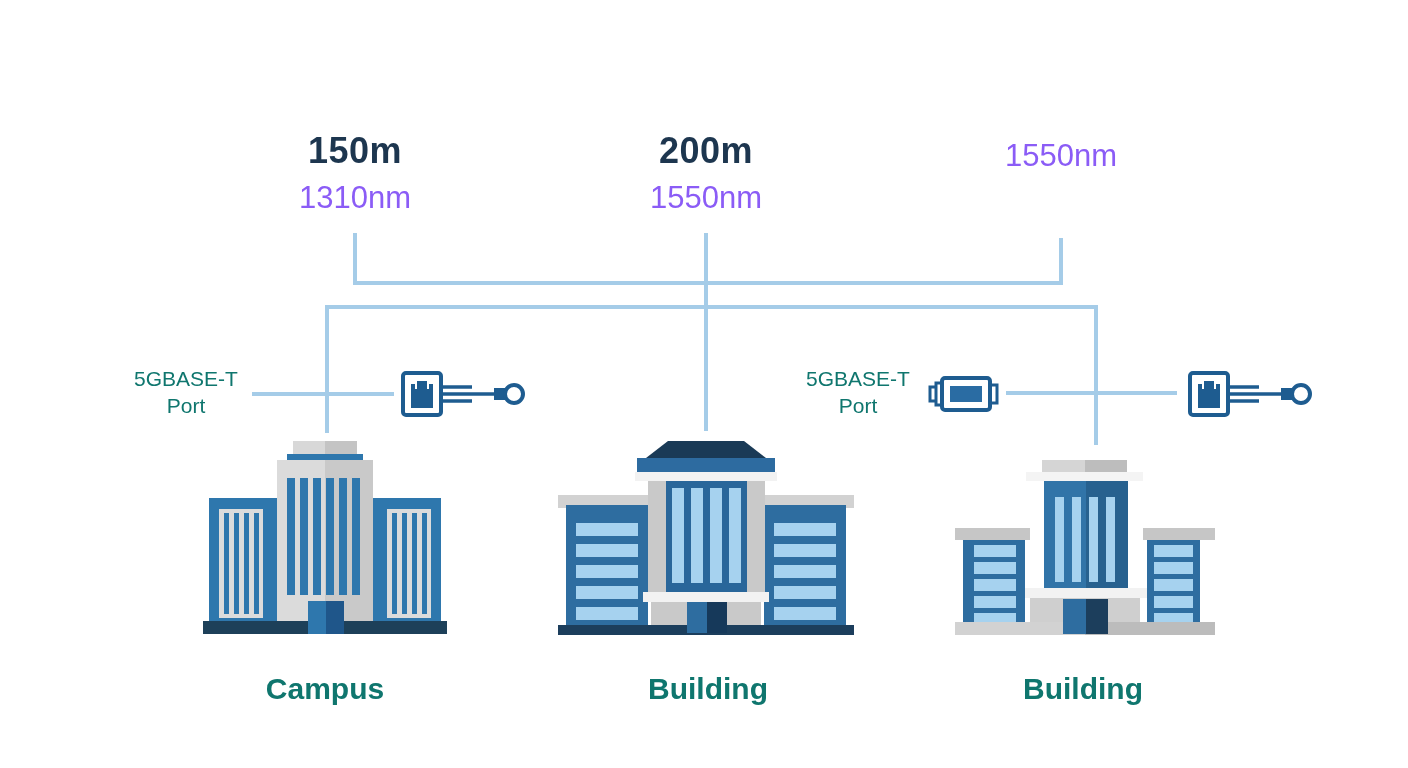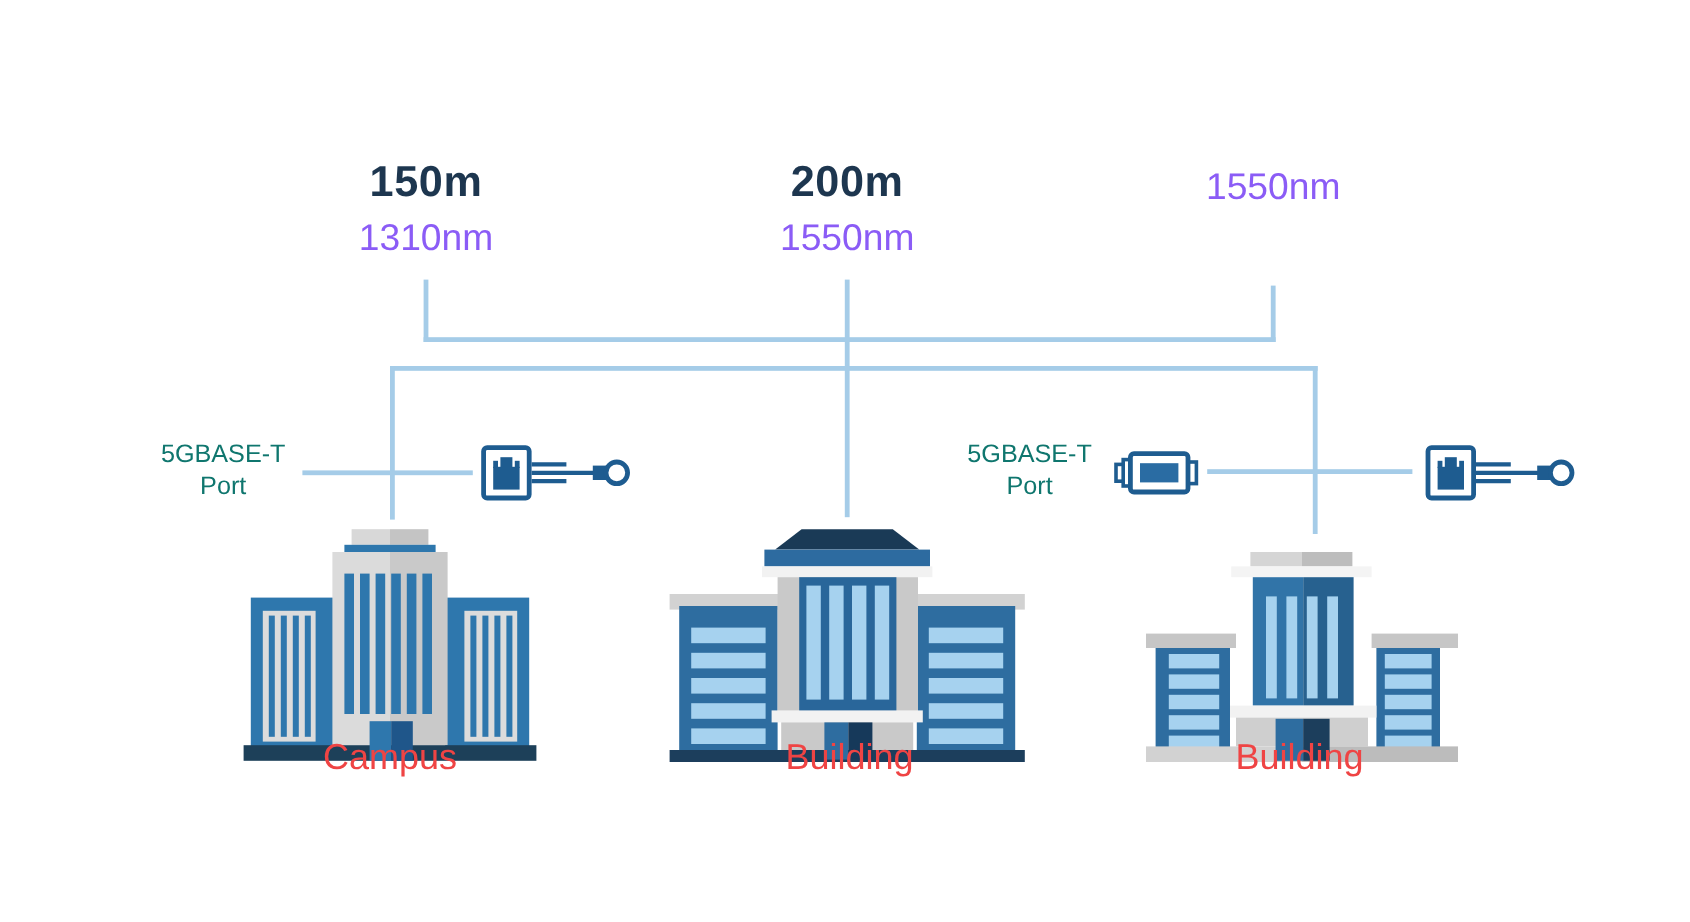--- a/index.html
+++ b/index.html
@@ -11,22 +11,22 @@
   
   .line{position:absolute;background:#a5cce8;}
   
   .link-label{position:absolute;top:130px;transform:translateX(-50%);text-align:center;white-space:nowrap;}
   .link-label .dist{font-size:36px;font-weight:700;color:#1d364f;letter-spacing:.5px;}
   .link-label .wave{font-size:31px;font-weight:400;color:#8b5cf6;margin-top:8px;}
   
   .port-label{position:absolute;top:365px;width:136px;text-align:center;color:#0f766e;
     font-size:21px;line-height:27px;font-weight:400;}
   
-  .building-name{position:absolute;top:615px;width:220px;transform:translateX(-50%);
-    text-align:center;font-size:30px;font-weight:400;color:#ef4444;}
+  .building-name{position:absolute;top:672px;width:220px;transform:translateX(-50%);
+    text-align:center;font-size:30px;font-weight:700;color:#0f766e;}
   svg{display:block;}
 </style>
 </head>
 <body>
 
 <div class="canvas">
 
   <div class="link-label" style="left:355px">
     <div class="dist">150m</div>
     <div class="wave">1310nm</div>

